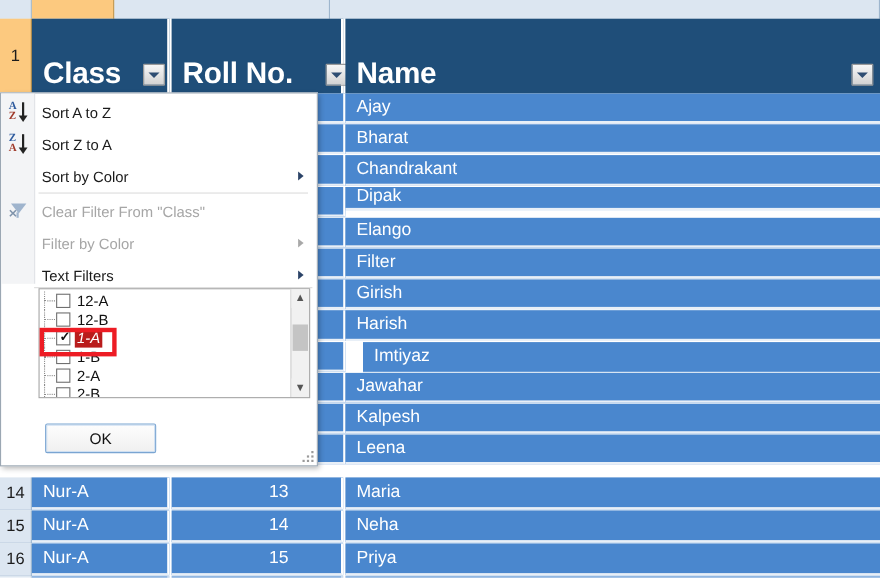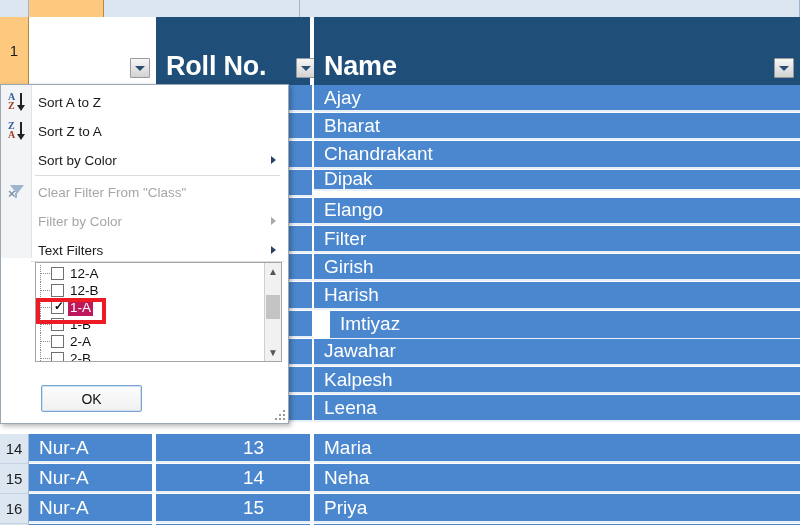--- a/index.html
+++ b/index.html
@@ -30,21 +30,21 @@
   .hdrcell .htxt{line-height:1;display:block;padding-bottom:3px;}
 
   .filterbtn{position:absolute;width:20px;height:20px;
     background:linear-gradient(180deg,#f6f6f6 0%,#e3e3e3 55%,#d2d2d2 100%);
     border:1px solid #9a9a9a;box-sizing:border-box;border-radius:1px;
     display:flex;align-items:center;justify-content:center;}
   .filterbtn .tri{width:0;height:0;border-left:5px solid transparent;
     border-right:5px solid transparent;border-top:5px solid #2e4d72;}
 
   .cell{position:absolute;box-sizing:border-box;background:#4a87ce;
-    color:#ffffff;font-size:19px;display:flex;align-items:center;
+    color:#ffffff;font-size:16px;display:flex;align-items:center;
     border-right:2px solid #ffffff;border-bottom:2px solid #e8eff7;}
   .cell.name{padding-left:10px;}
   .cell.cls{padding-left:10px;}
   .cell.roll{justify-content:center;padding-left:41px;}
 
   
   #popup{position:absolute;left:0;top:84px;width:289px;height:340px;
     background:#ffffff;border:1px solid #9ba7b3;box-sizing:border-box;
     box-shadow:2px 2px 5px rgba(0,0,0,.30);}
   .gutter{position:absolute;left:0;top:0;width:30px;height:173px;background:#f3f4f6;}
@@ -86,21 +86,21 @@
   .lrow .tree{position:absolute;left:4px;top:8px;width:10px;height:1px;
     border-top:1px dotted #8a8a8a;}
   .lrow .vline{position:absolute;left:4px;top:0;width:1px;height:17px;
     border-left:1px dotted #8a8a8a;}
   .cb{position:absolute;left:15px;top:2px;width:13px;height:13px;
     background:#fff;border:1px solid #707070;box-sizing:border-box;}
   .cb .tick{position:absolute;left:2px;top:-2px;font-size:12px;color:#111;
     line-height:13px;font-weight:700;}
   .lrow .ltxt{position:absolute;left:32px;top:0;height:17px;line-height:17px;
     font-size:13.5px;color:#111;padding:0 2px;}
-  .lrow.sel .ltxt{background:#be185d;color:#ffffff;}
+  .lrow.sel .ltxt{background:#b91c1c;color:#ffffff;font-style:italic;}
 
   .sbar{position:absolute;right:0;top:0;width:17px;height:98px;background:#f1f1f1;
     border-left:1px solid #cfcfcf;box-sizing:border-box;}
   .sbtn{position:absolute;left:0;width:16px;height:17px;
     background:#f1f1f1;display:flex;align-items:center;justify-content:center;
     font-size:10px;color:#555;}
   .sbtn.up{top:0;} .sbtn.dn{bottom:0;}
   .sthumb{position:absolute;left:1px;top:32px;width:14px;height:24px;background:#c4c4c4;}
 
   
@@ -124,20 +124,23 @@
 
   <div class="col-head-strip">
     <div class="ch norm" style="left:0;width:29px;"></div>
     <div class="ch sel" style="left:29px;width:75px;"></div>
     <div class="ch norm" style="left:104px;width:196px;"></div>
     <div class="ch norm" style="left:300px;width:500px;"></div>
   </div>
 
   <div class="rowhead sel" style="top:17px;height:68px;">1</div>
 
+  <div class="hdrcell" style="left:29px;top:17px;width:125px;height:68px;">
+    <span class="htxt">Class</span>
+  </div>
   <div class="filterbtn" style="left:130px;top:58px;">
     <span class="tri"></span>
   </div>
 
   <div class="hdrcell" style="left:156px;top:17px;width:156px;height:68px;">
     <span class="htxt">Roll No.</span>
   </div>
   <div class="filterbtn" style="left:296px;top:58px;">
     <span class="tri"></span>
   </div>

